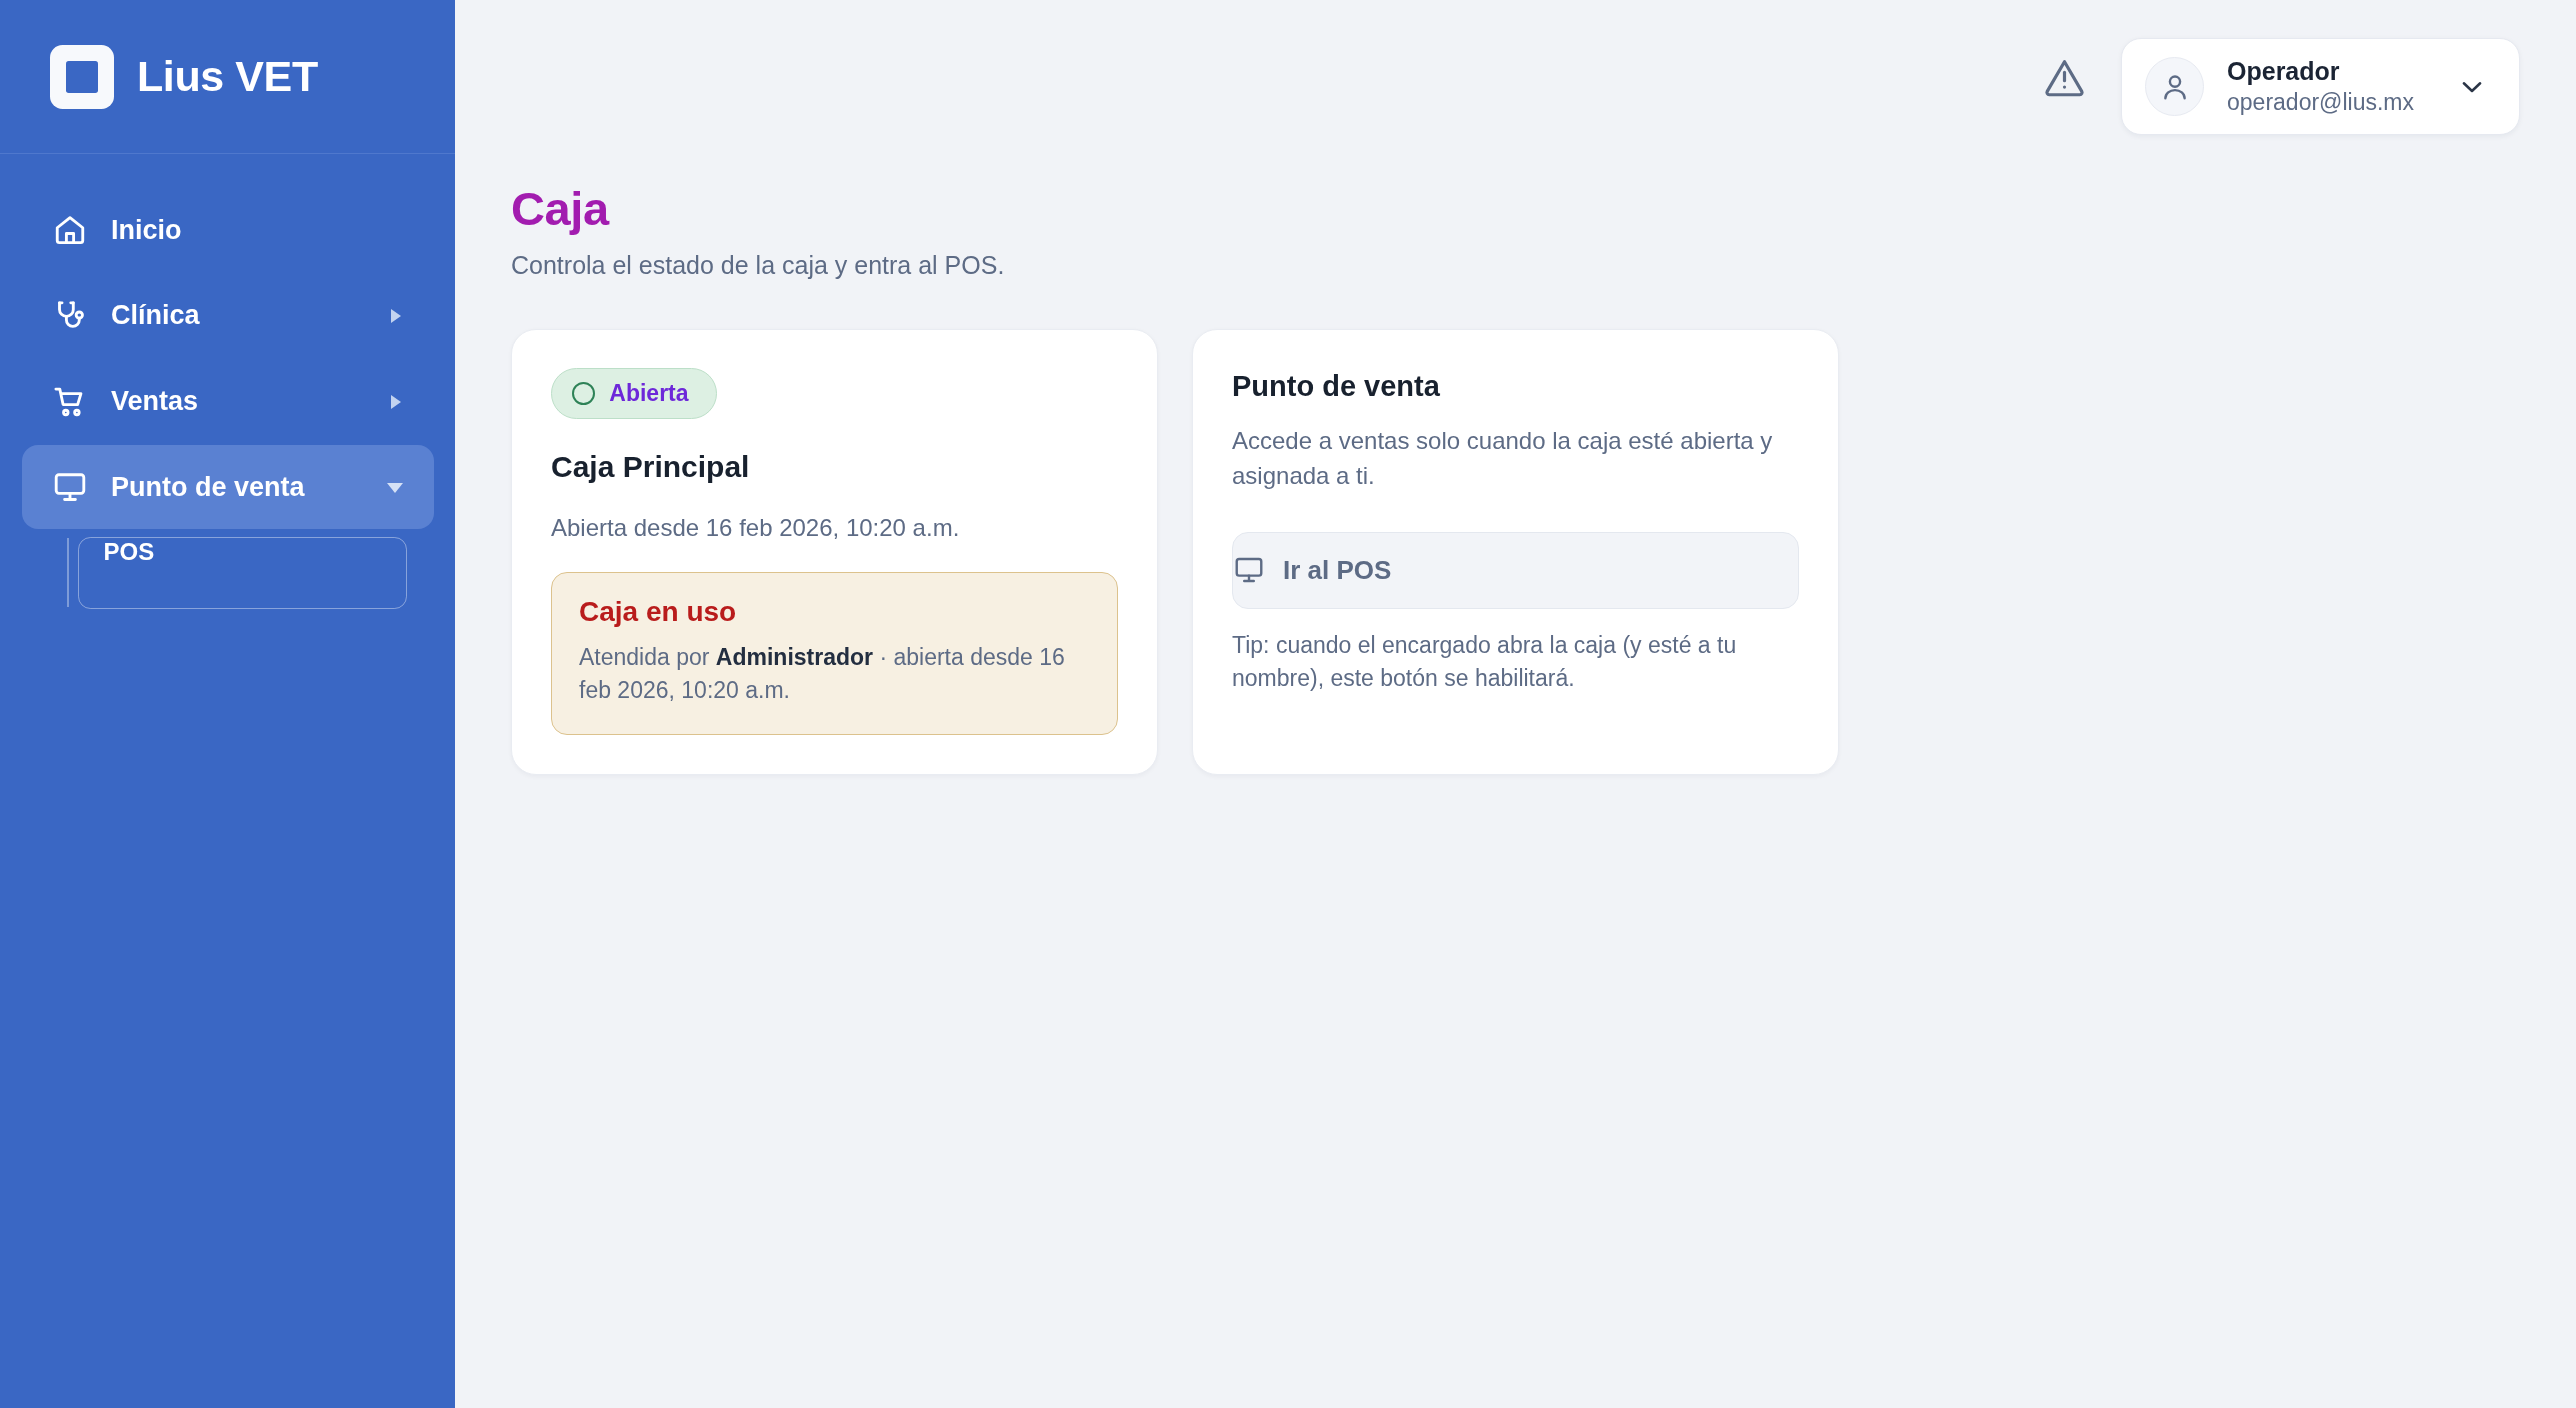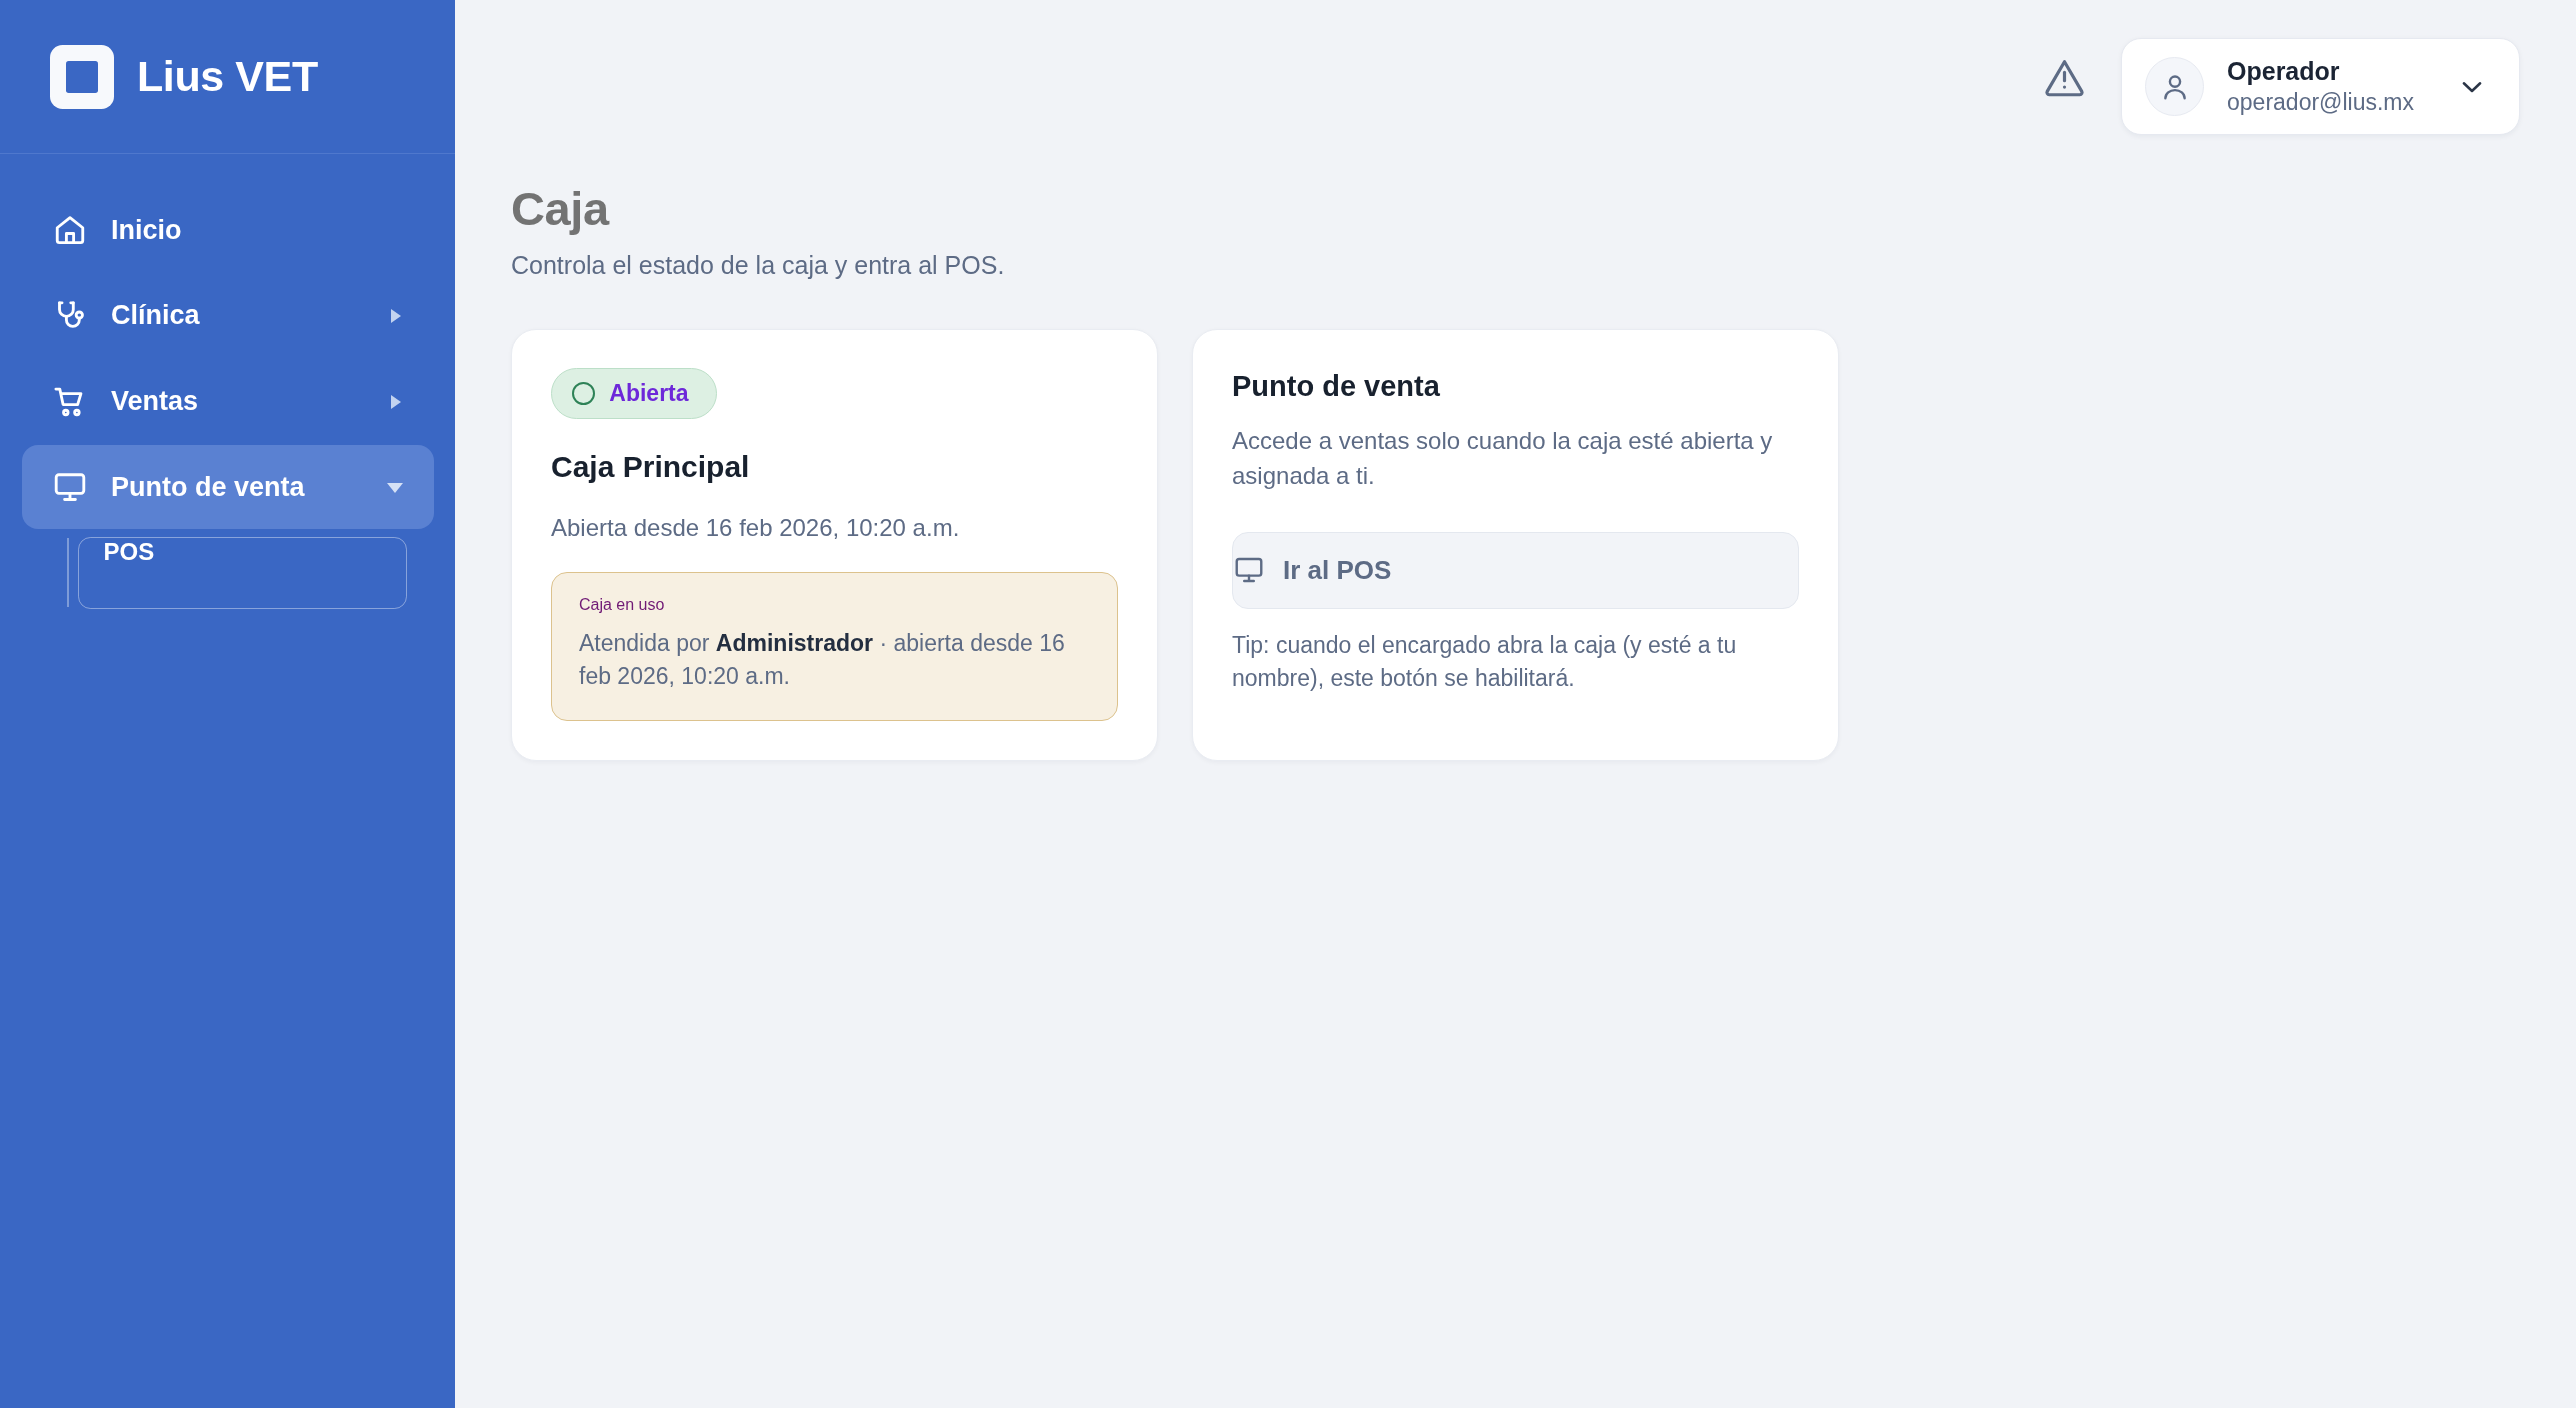--- a/index.html
+++ b/index.html
@@ -114,21 +114,21 @@
   }
   .avatar svg { width: 34px; height: 34px; display: block; }
   .user-meta { display: flex; flex-direction: column; gap: 3.6px; }
   .user-name { font-size: 25px; font-weight: 700; color: #1b2434; line-height: 1.15; }
   .user-mail { font-size: 23px; color: #5d6b85; line-height: 1.15; }
   .pill-caret { margin-left: auto; padding-left: 20px; }
   .pill-caret svg { width: 30px; height: 30px; display:block; }
 
   .content { padding: 0 0 0 56px; }
   .page-title {
-    font-size: 47px; font-weight: 700; color: #737373;
+    font-size: 47px; font-weight: 700; color: #a21caf;
     letter-spacing: -0.4px; line-height: 1.1;
   }
   .page-sub {
     margin-top: 14.3px; font-size: 25px; color: #5d6b85; line-height: 1.3;
   }
 
   .cards { display: flex; gap: 34px; margin-top: 48px; }
   .card {
     background: #ffffff; border: 1.8px solid #e9ecf2; border-radius: 25px;
     box-shadow: 0 1.8px 4.5px rgba(22,32,60,0.04);
@@ -153,21 +153,21 @@
   }
   .card-meta {
     margin-top: 27px; font-size: 24px; color: #5d6b85; line-height: 1.3;
   }
 
   .notice {
     margin-top: 29px;
     background: #f7f0e2; border: 1.8px solid #dcc28d;
     border-radius: 16px; padding: 23px 27px 27px 27px;
   }
-  .notice-title { font-size: 16px; font-weight: 400; color: #701a75; }
+  .notice-title { font-size: 28px; font-weight: 700; color: #b91c1c; }
   .notice-body {
     margin-top: 12.5px; font-size: 23px; color: #5d6b85; line-height: 1.45;
   }
   .notice-body b { color: #232e40; font-weight: 700; }
 
   .card-h { font-size: 29px; font-weight: 700; color: #18212e; line-height: 1.2; }
   .card-p { margin-top: 20px; font-size: 24px; color: #5d6b85; line-height: 1.45; }
 
   .pos-btn {
     margin-top: 38px; height: 77px; width: 100%;

